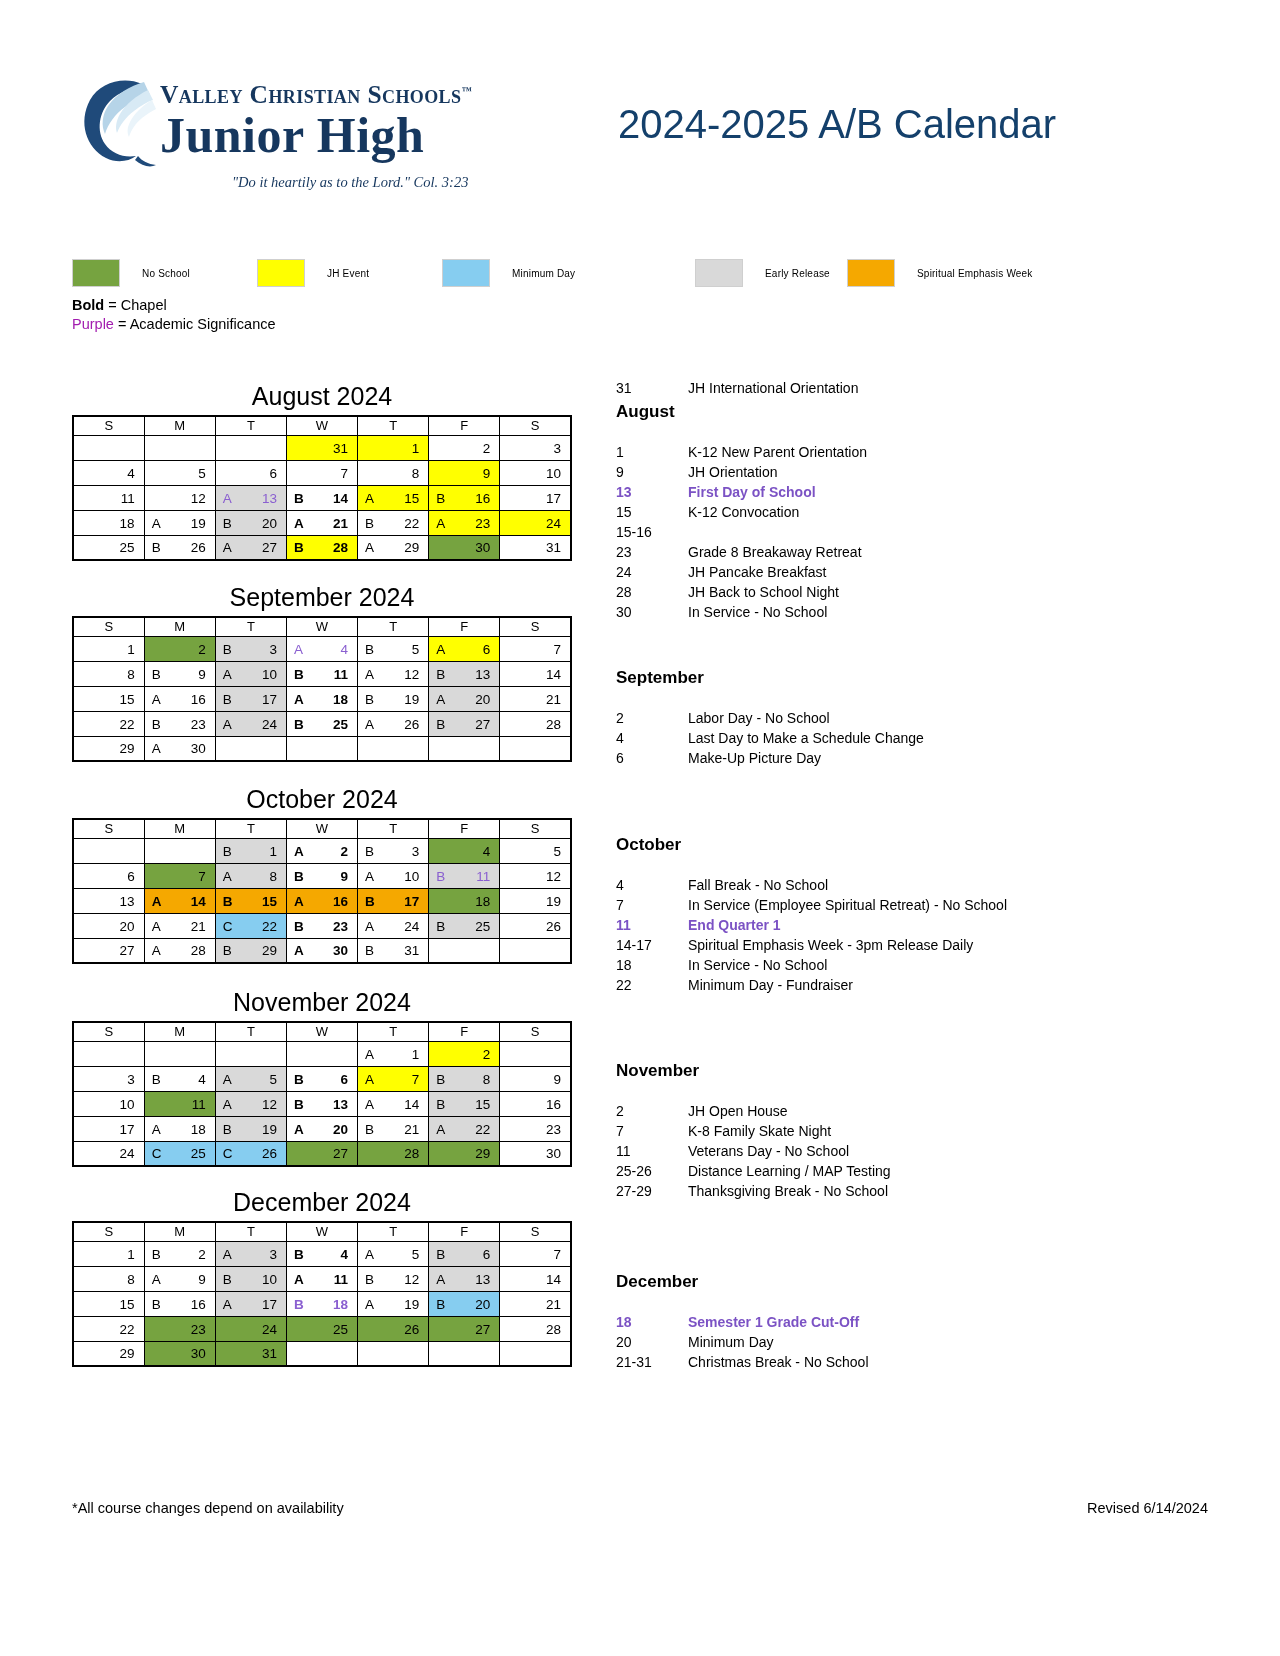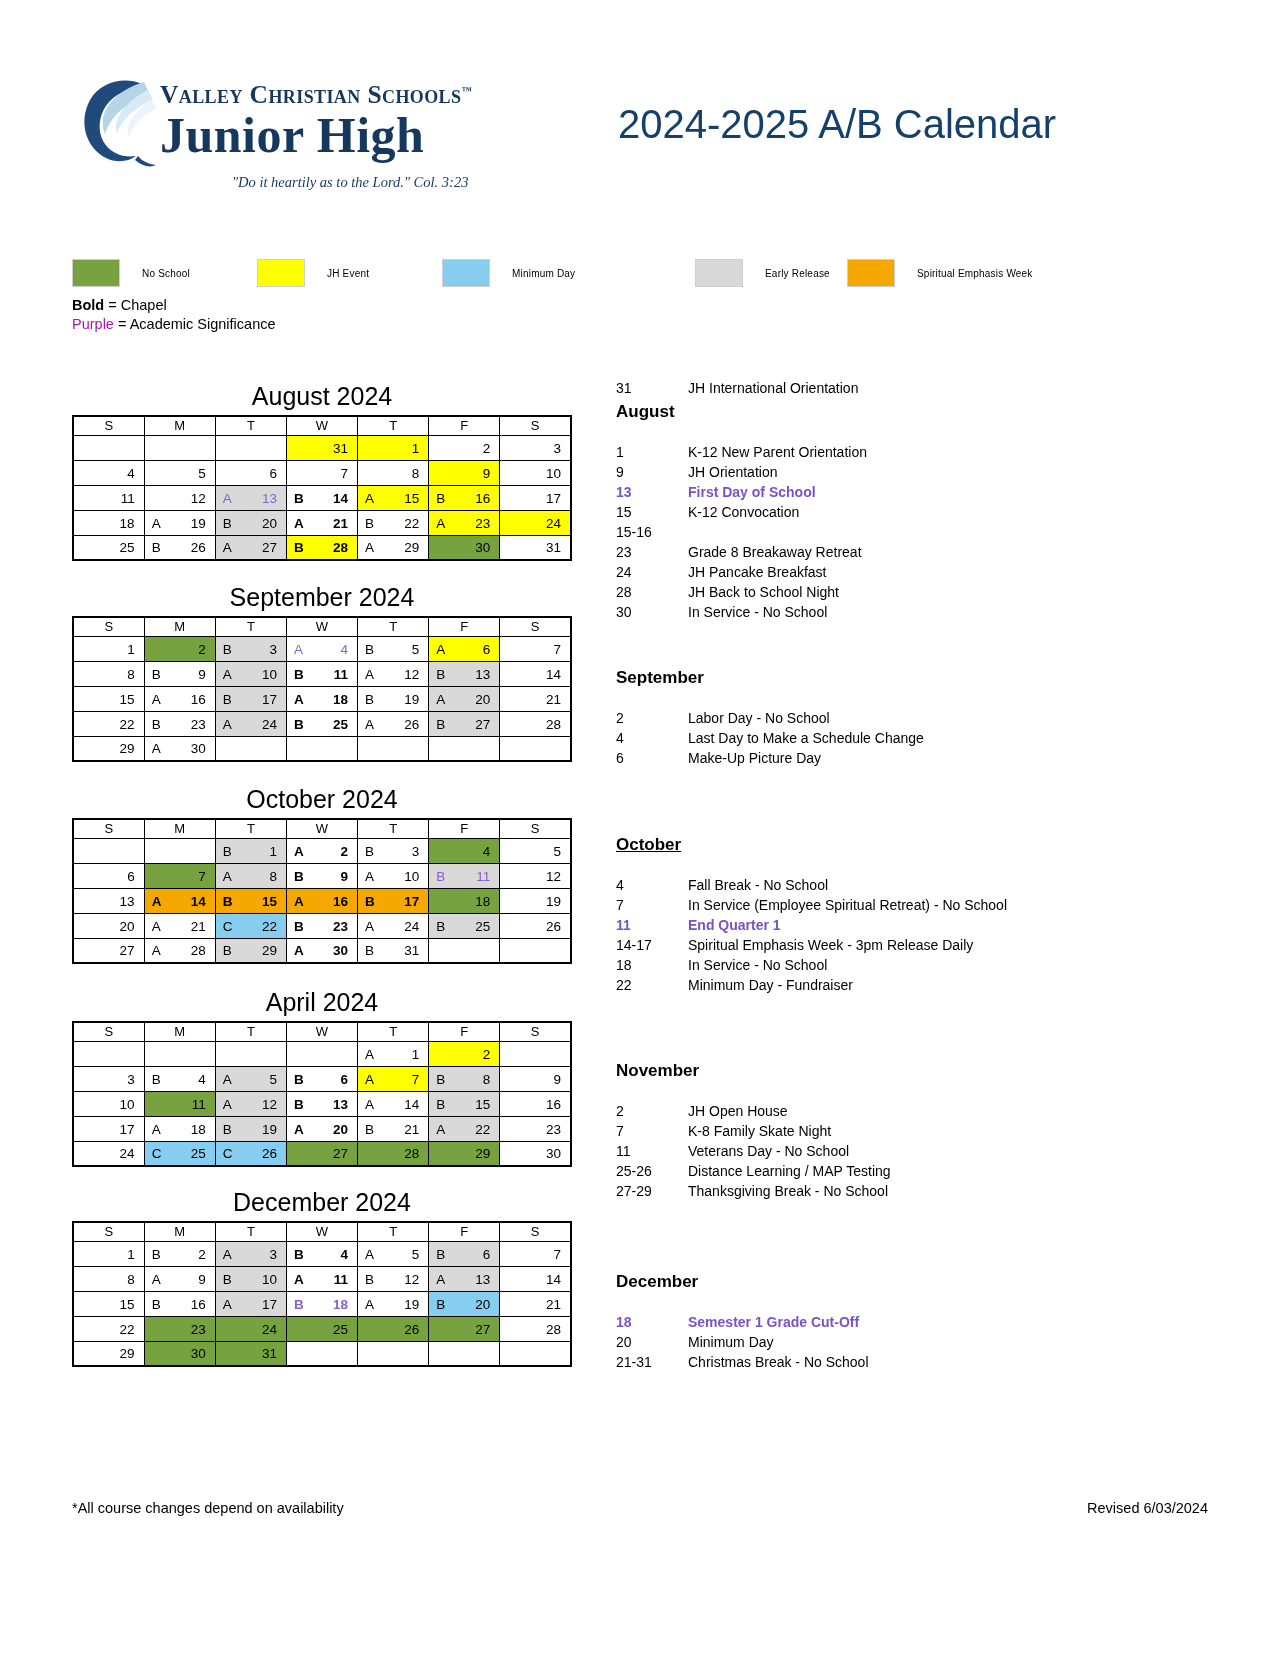--- a/index.html
+++ b/index.html
@@ -706,21 +706,21 @@
                 <span class="ab">B</span>
                 <span class="num">31</span>
               </td>
               <td class="day"></td>
               <td class="day"></td>
             </tr>
           </tbody>
         </table>
       </div>
       <div class="month-block" style="margin-bottom: 21px;">
-        <div class="month-title">April 2024</div>
+        <div class="month-title">November 2024</div>
         <table class="cal">
           <thead>
             <tr>
               <th>S</th>
               <th>M</th>
               <th>T</th>
               <th>W</th>
               <th>T</th>
               <th>F</th>
               <th>S</th>
@@ -1050,21 +1050,21 @@
             <div class="ev-date">4</div>
             <div class="ev-text">Last Day to Make a Schedule Change</div>
           </div>
           <div class="ev-row">
             <div class="ev-date">6</div>
             <div class="ev-text">Make-Up Picture Day</div>
           </div>
         </div>
       </div>
       <div class="ev-group" style="margin-bottom: 66px;">
-        <div class="ev-month" style="margin-top: 18px; text-decoration: underline;">October</div>
+        <div class="ev-month" style="margin-top: 18px;">October</div>
         <div style="margin-top: 20px;">
           <div class="ev-row">
             <div class="ev-date">4</div>
             <div class="ev-text">Fall Break - No School</div>
           </div>
           <div class="ev-row">
             <div class="ev-date">7</div>
             <div class="ev-text">In Service (Employee Spiritual Retreat) - No School</div>
           </div>
           <div class="ev-row acad">
@@ -1123,15 +1123,15 @@
           </div>
           <div class="ev-row">
             <div class="ev-date">21-31</div>
             <div class="ev-text">Christmas Break - No School</div>
           </div>
         </div>
       </div>
     </div>
 
   <div class="footer-left">*All course changes depend on availability</div>
-  <div class="footer-right">Revised 6/03/2024</div>
+  <div class="footer-right">Revised 6/14/2024</div>
 
 </div>
 
 </body></html>

